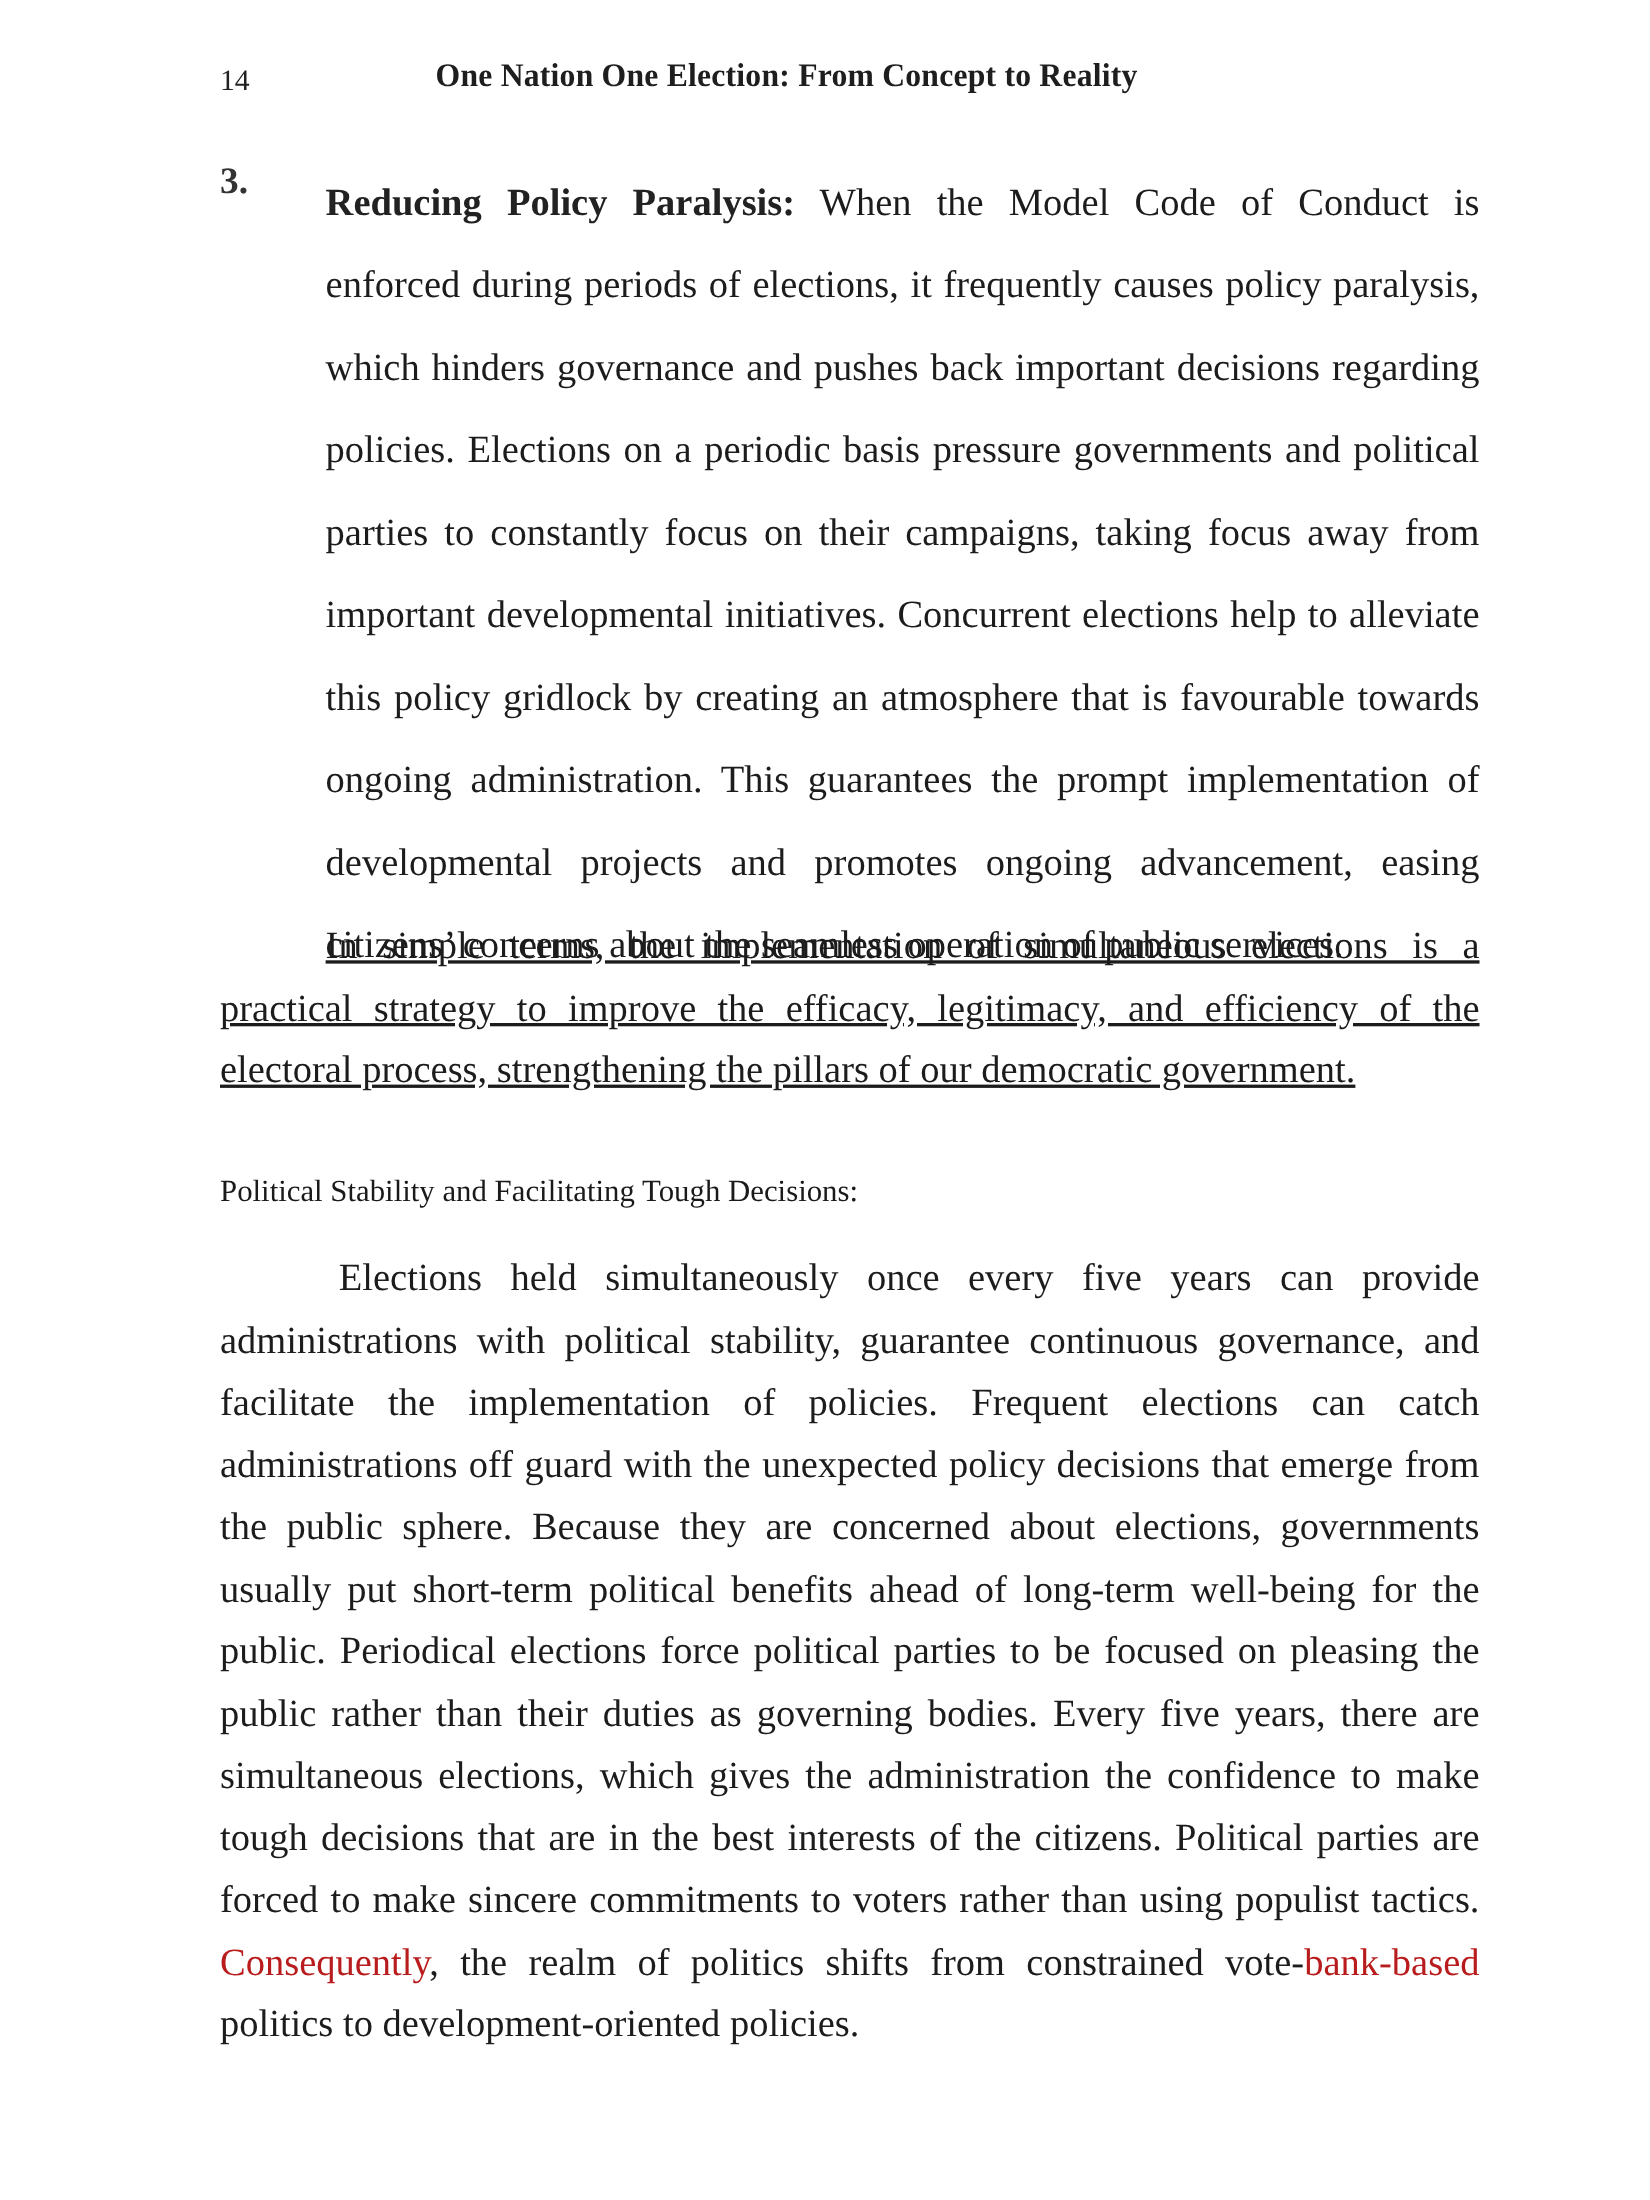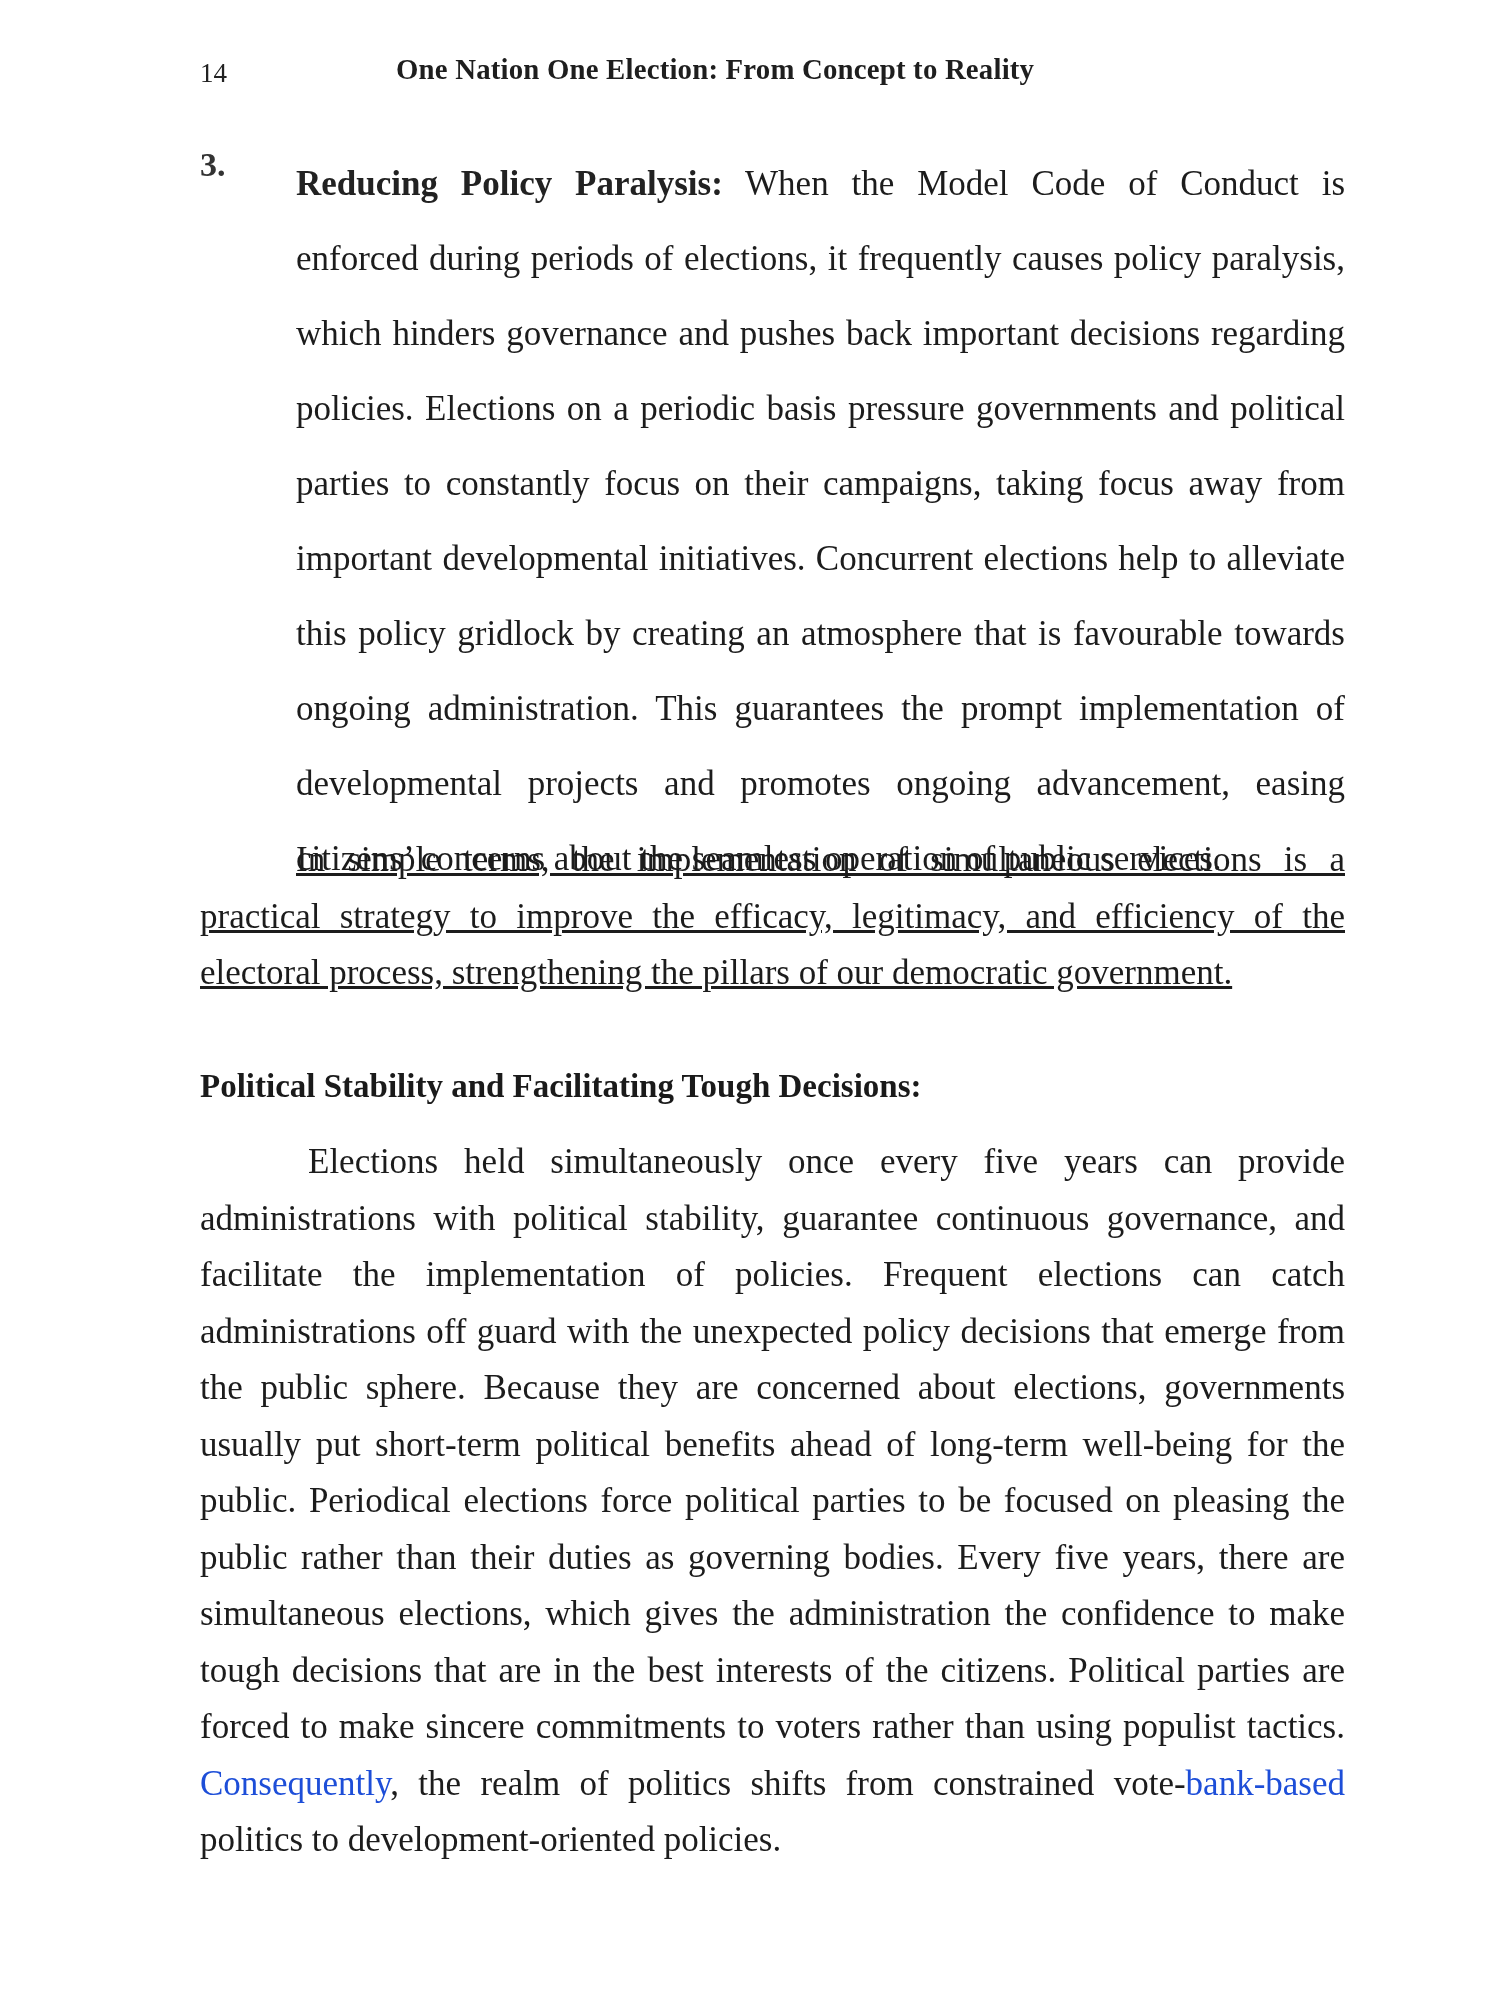--- a/index.html
+++ b/index.html
@@ -80,27 +80,27 @@
       font-size: 35px;
       line-height: 56.5px;
       text-align: justify;
       text-indent: 96px;
     }
     .para-1 { top: 832px; text-decoration: underline; }
     .section-heading {
       position: absolute;
       left: 200px;
       top: 1068px;
-      font-size: 33px;
-      font-weight: bold;
+      font-size: 28px;
+      font-weight: normal;
       color: #1a1a1a;
     }
     .para-2 { top: 1134px; text-indent: 108px; }
     .faded {
-      color: #1d4ed8;
+      color: #b91c1c;
       margin-top: 47px;
     }
   </style>
 </head>
 <body>
 
 <div class="page">
 
   <div class="running-head">
     <span class="page-number">14</span>

